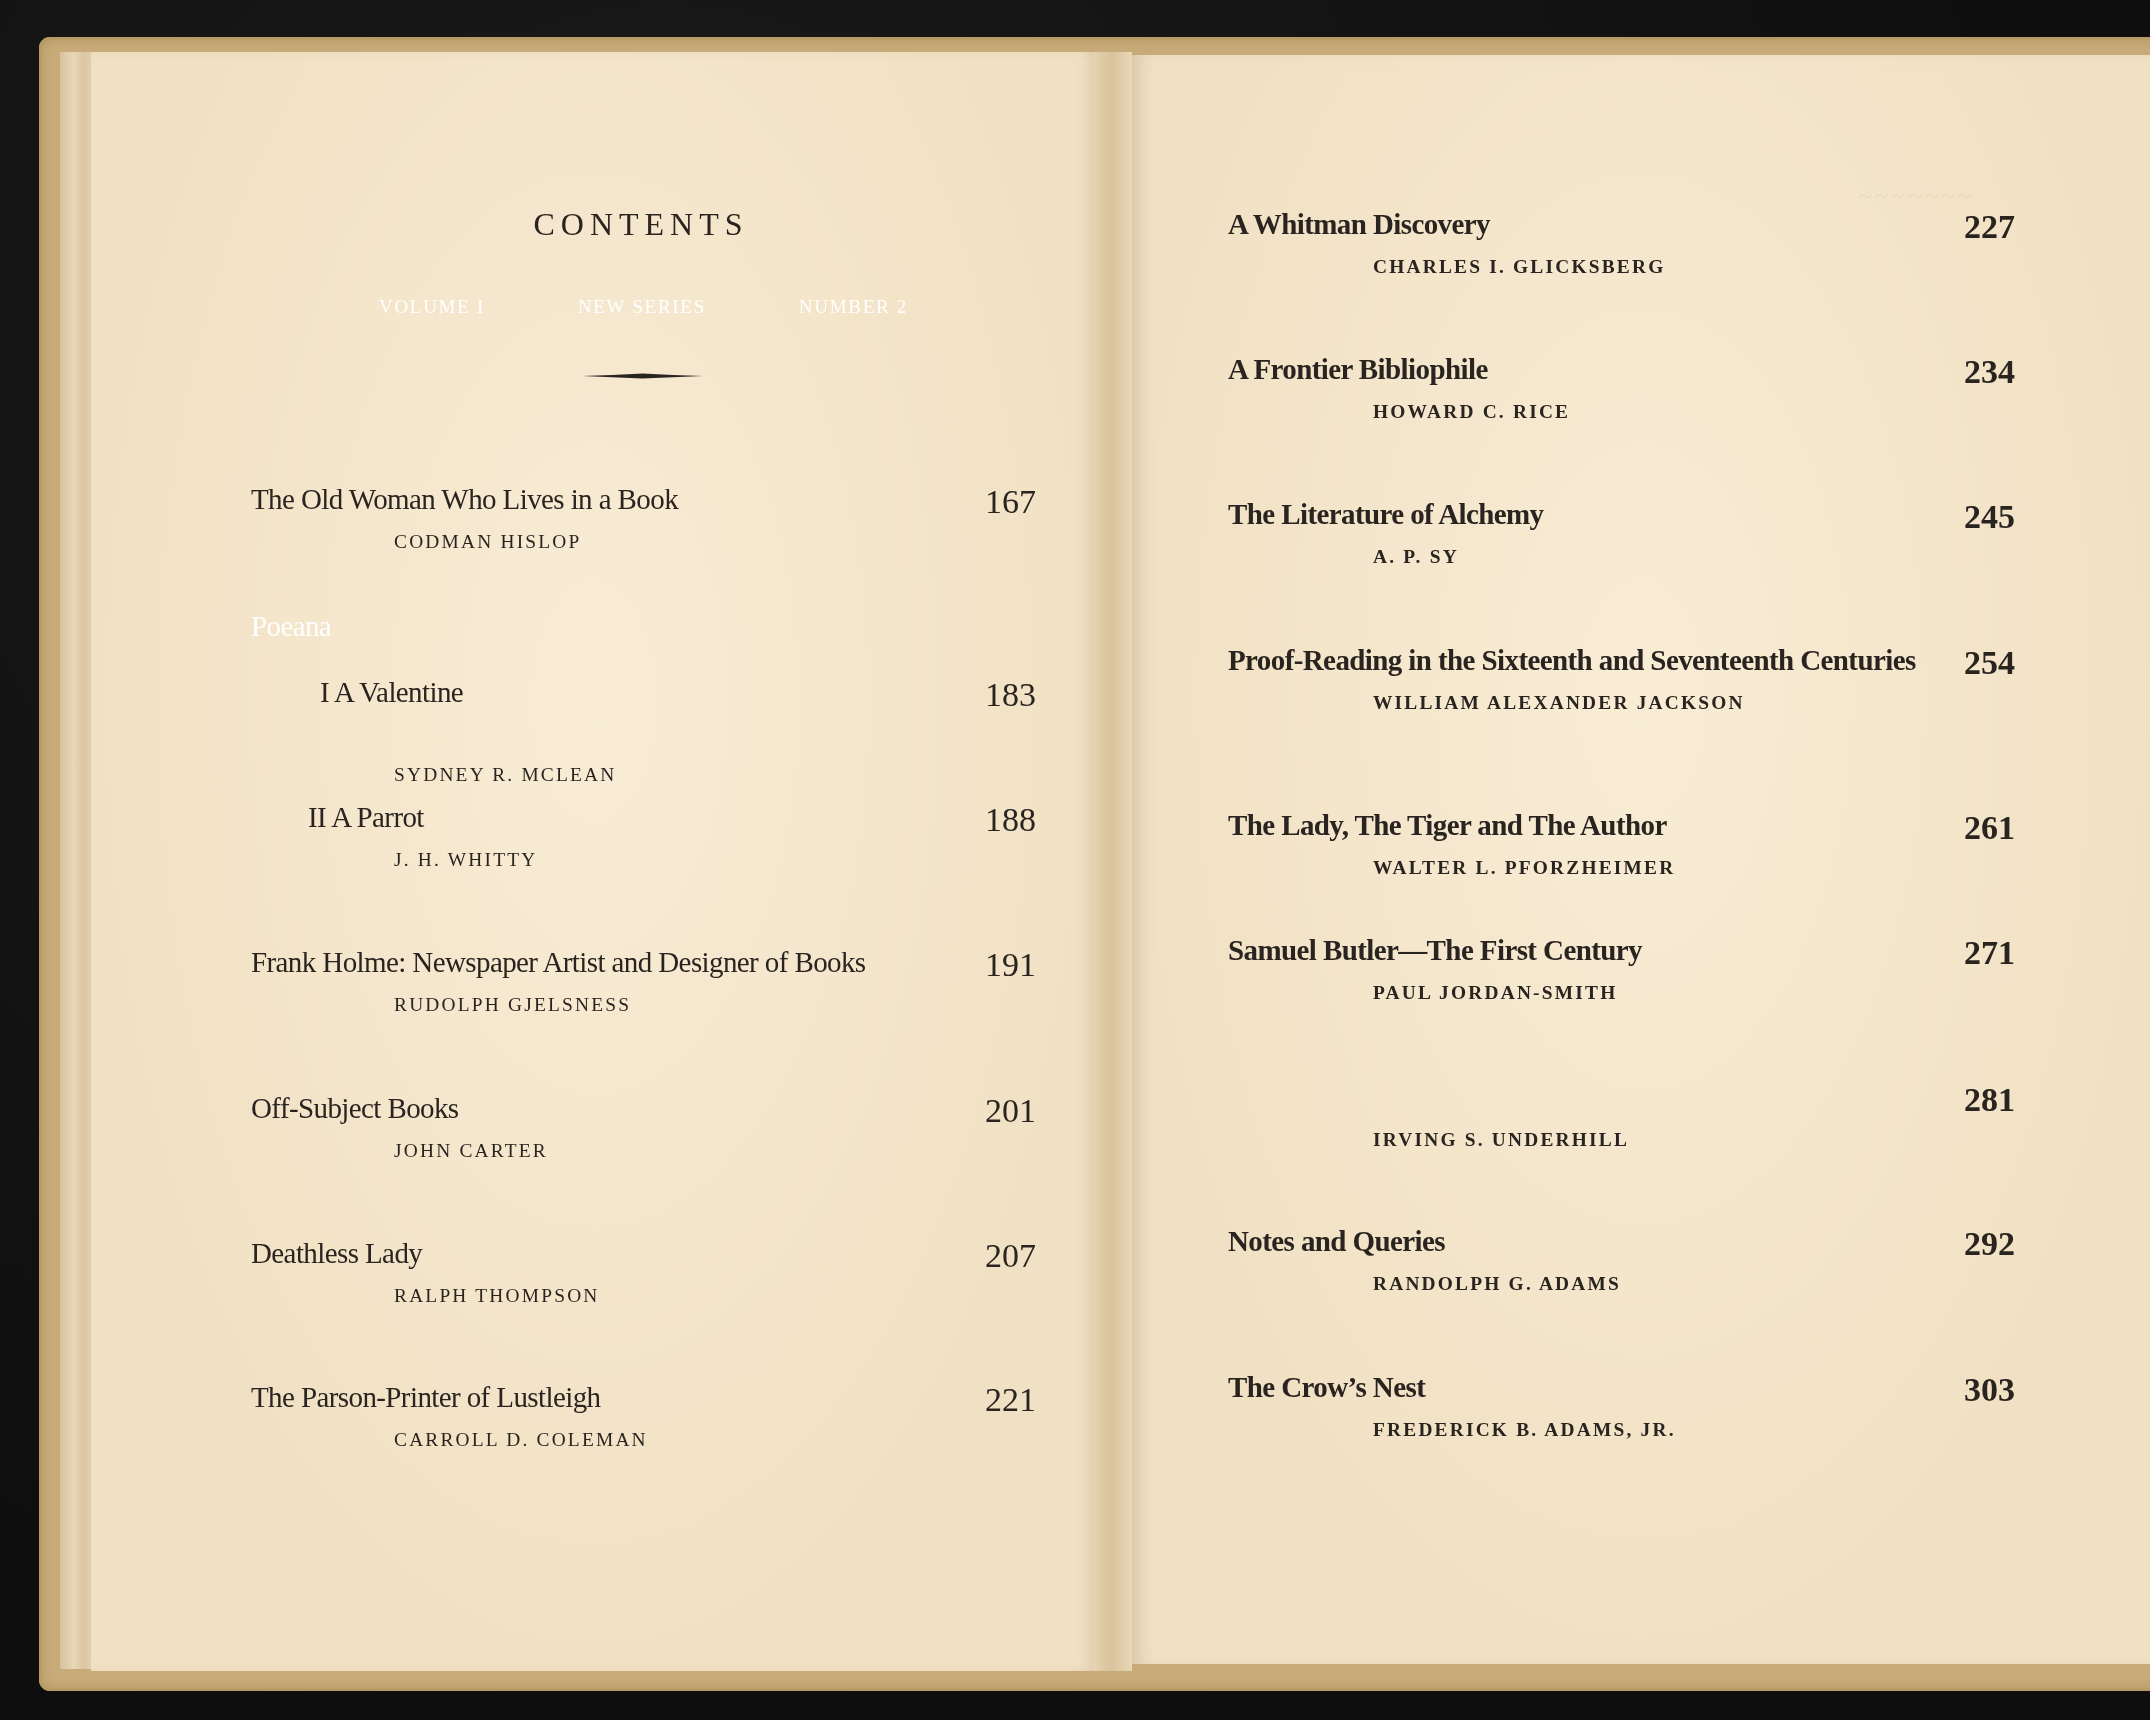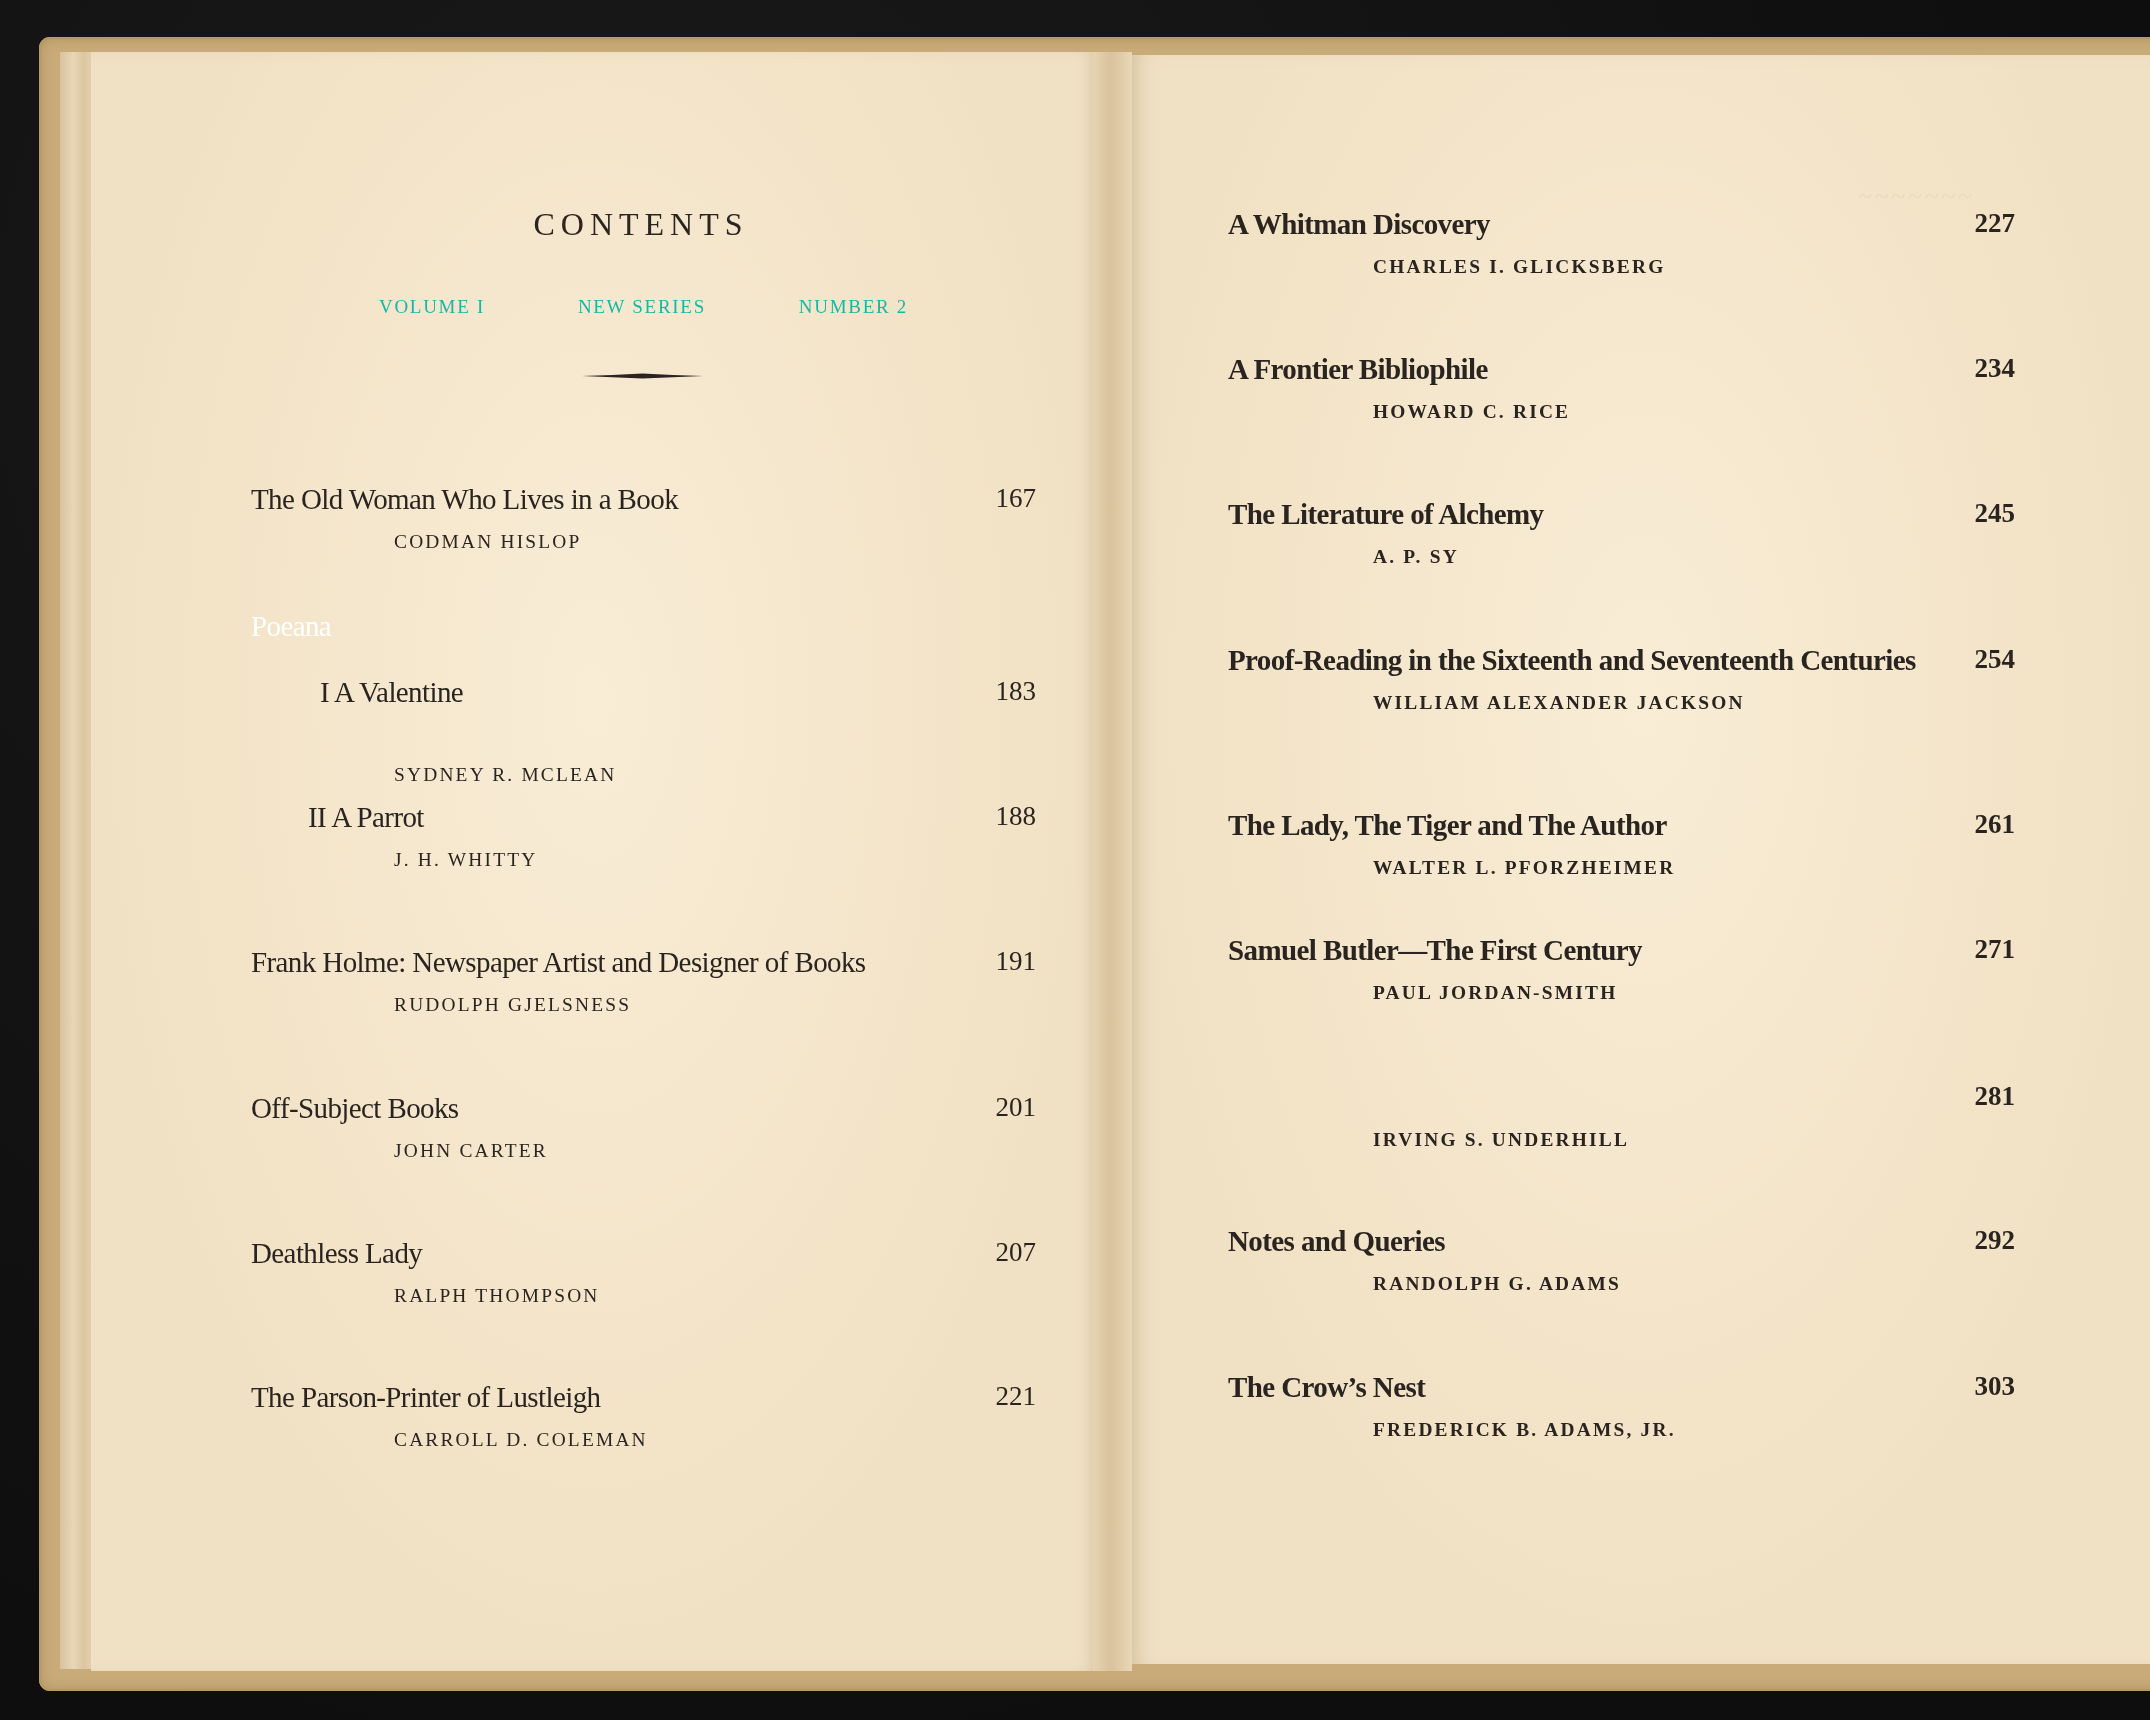--- a/index.html
+++ b/index.html
@@ -57,39 +57,39 @@
     font-weight: normal;
     color: #2b2520;
   }
   .volume-line {
     position: absolute;
     left: 379px; width: 529px;
     top: 296px;
     display: flex; justify-content: space-between;
     font-size: 19px;
     letter-spacing: 1.7px;
-    color: #14b8a6;
+    color: #ffffff;
   }
   .ornament {
     position: absolute;
     left: 582px; top: 373px; width: 121px; height: 6px;
   }
   .entry {
     position: absolute;
     color: #2a2420;
   }
   .entry .title {
     position: absolute; left: 0; top: 0;
     font-size: 29px;
     letter-spacing: -0.6px;
     white-space: nowrap;
   }
   .entry .page-num {
     position: absolute; top: 0;
-    font-size: 27px;
+    font-size: 34px;
     white-space: nowrap;
     text-align: center;
   }
   .entry .author {
     position: absolute;
     font-size: 19.4px;
     letter-spacing: 2.2px;
     white-space: nowrap;
   }
   .section-label {

